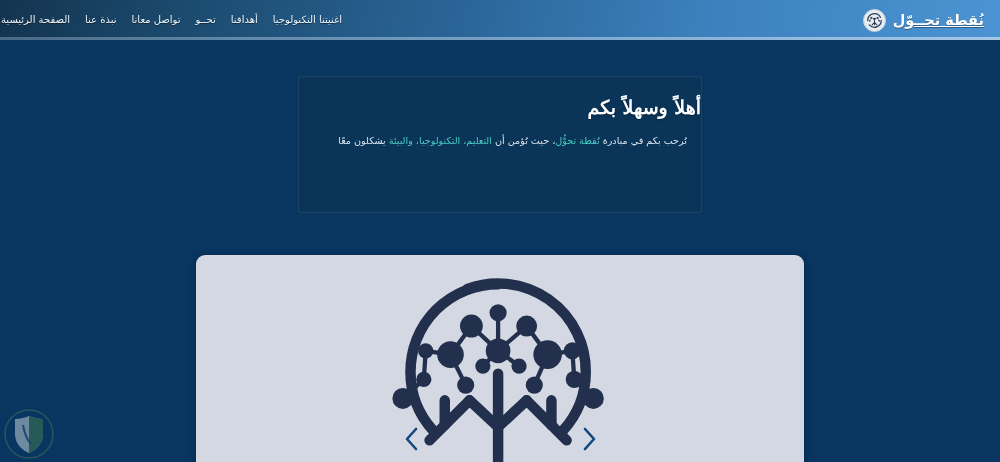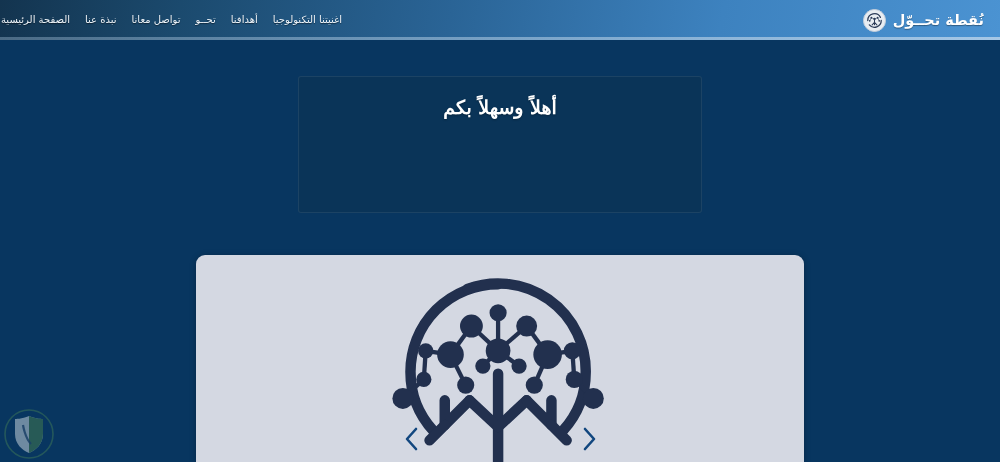--- a/index.html
+++ b/index.html
@@ -50,20 +50,21 @@
     padding-left: 4px;
   }
   .brand-name {
     color: #ffffff;
     font-size: 14.5px;
     font-weight: bold;
     letter-spacing: .2px;
     text-shadow: 0 1px 1px rgba(0,0,0,.35);
     white-space: nowrap;
     font-family: "DejaVu Sans", sans-serif;
+    text-decoration: underline;
   }
   .brand-logo {
     width: 21px;
     height: 21px;
     border-radius: 50%;
     background: #e8edf2;
     border: 1px solid #c4cedb;
     display: flex;
     align-items: center;
     justify-content: center;
@@ -102,21 +103,21 @@
   .welcome-card {
     position: absolute;
     top: 76px;
     left: 298px;
     width: 404px;
     height: 137px;
     background: #0a3458;
     border: 1px solid rgba(255,255,255,.075);
     border-radius: 3px;
     box-sizing: border-box;
-    text-align: center;
+    text-align: right;
     padding-top: 19px;
     z-index: 5;
   }
   .welcome-title {
     color: #ffffff;
     font-size: 19px;
     font-weight: bold;
     font-family: "DejaVu Serif", serif;
     margin: 0 0 14px 0;
     line-height: 1.2;
@@ -222,20 +223,21 @@
       <a class="nav-link" href="#">تواصل معانا</a>
       <a class="nav-link" href="#">نبذة عنا</a>
       <a class="nav-link" href="#">الصفحة الرئيسية</a>
     </nav>
   </div>
 </div>
 
 <section class="welcome-card">
   <h1 class="welcome-title">أهلاً وسهلاً بكم</h1>
   <div class="welcome-body">
+    <p><span>نُرحب بكم في مبادرة </span><span class="hl">نُقطة تحوُّل</span><span>، حيث نُؤمن أن </span><span class="hl">التعليم، التكنولوجيا، والبيئة</span><span> يشكلون معًا</span></p>
   </div>
 </section>
 
 <section class="carousel">
   <div class="slide">
     <svg width="260" height="200" viewBox="0 0 260 210" aria-hidden="true">
       <g fill="none" stroke="#22304e" stroke-width="11" stroke-linecap="round">
         <path d="M128 18 A92 92 0 0 0 36 110 A92 92 0 0 0 60 172"></path>
         <path d="M96 23 A92 92 0 0 1 220 110 A92 92 0 0 1 196 172"></path>
       </g>

